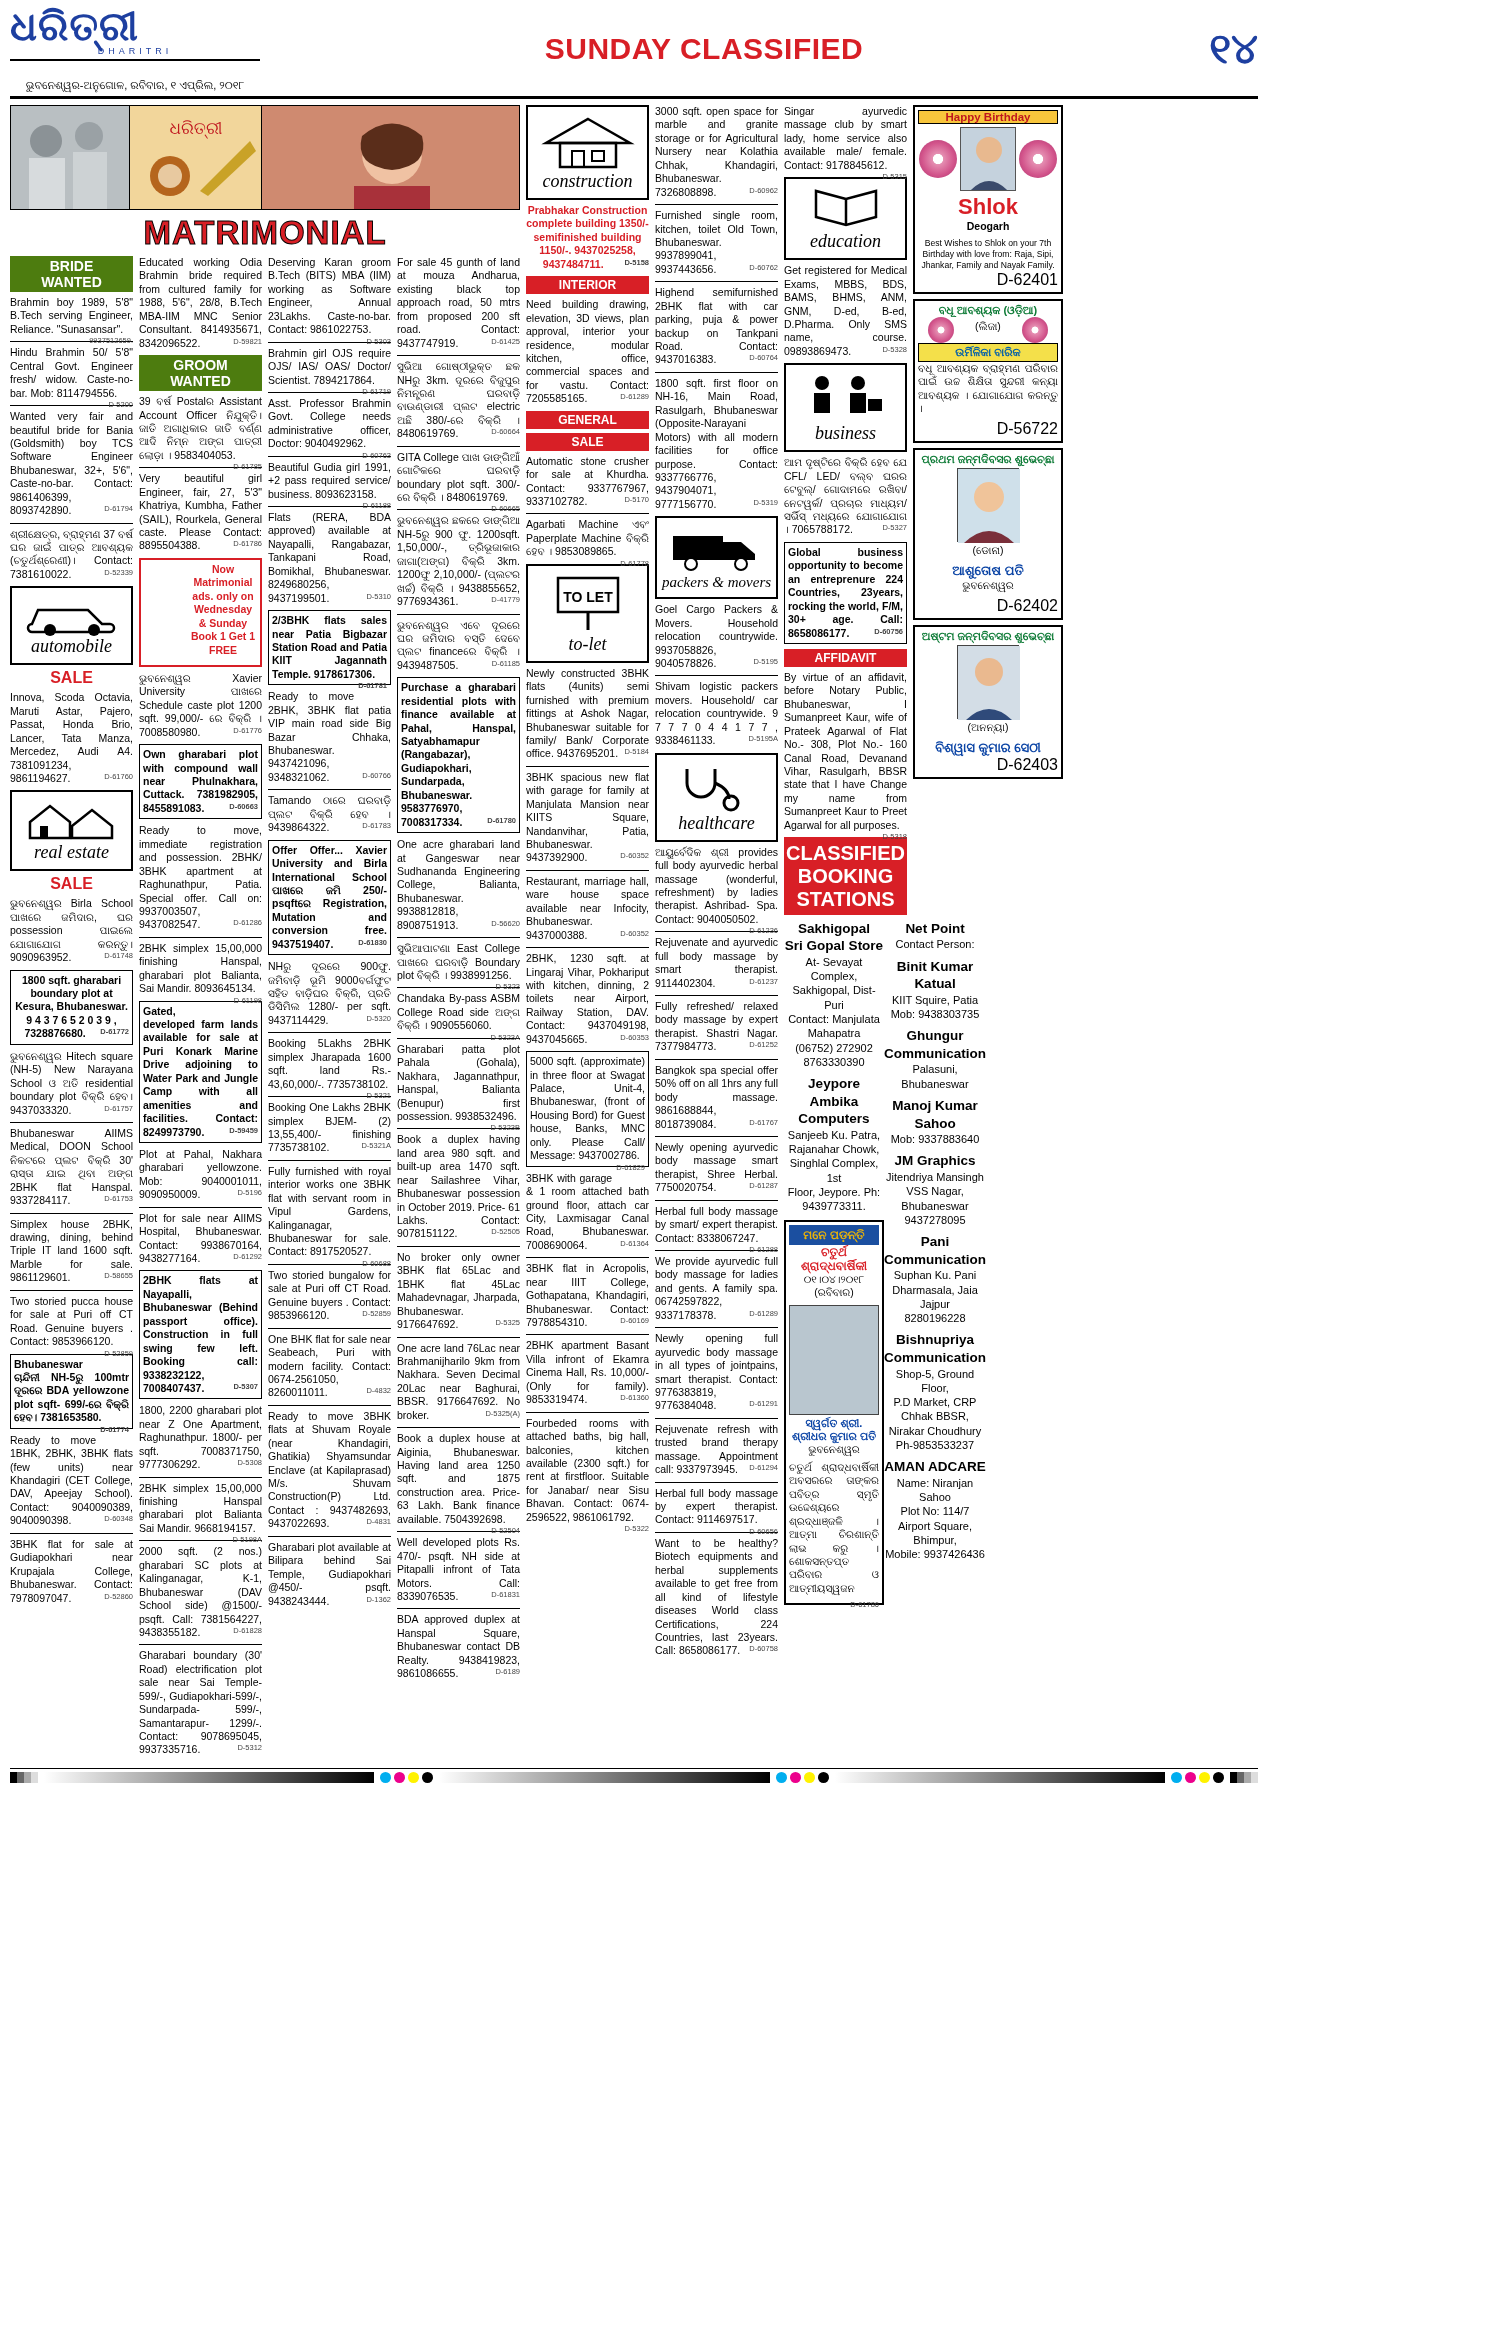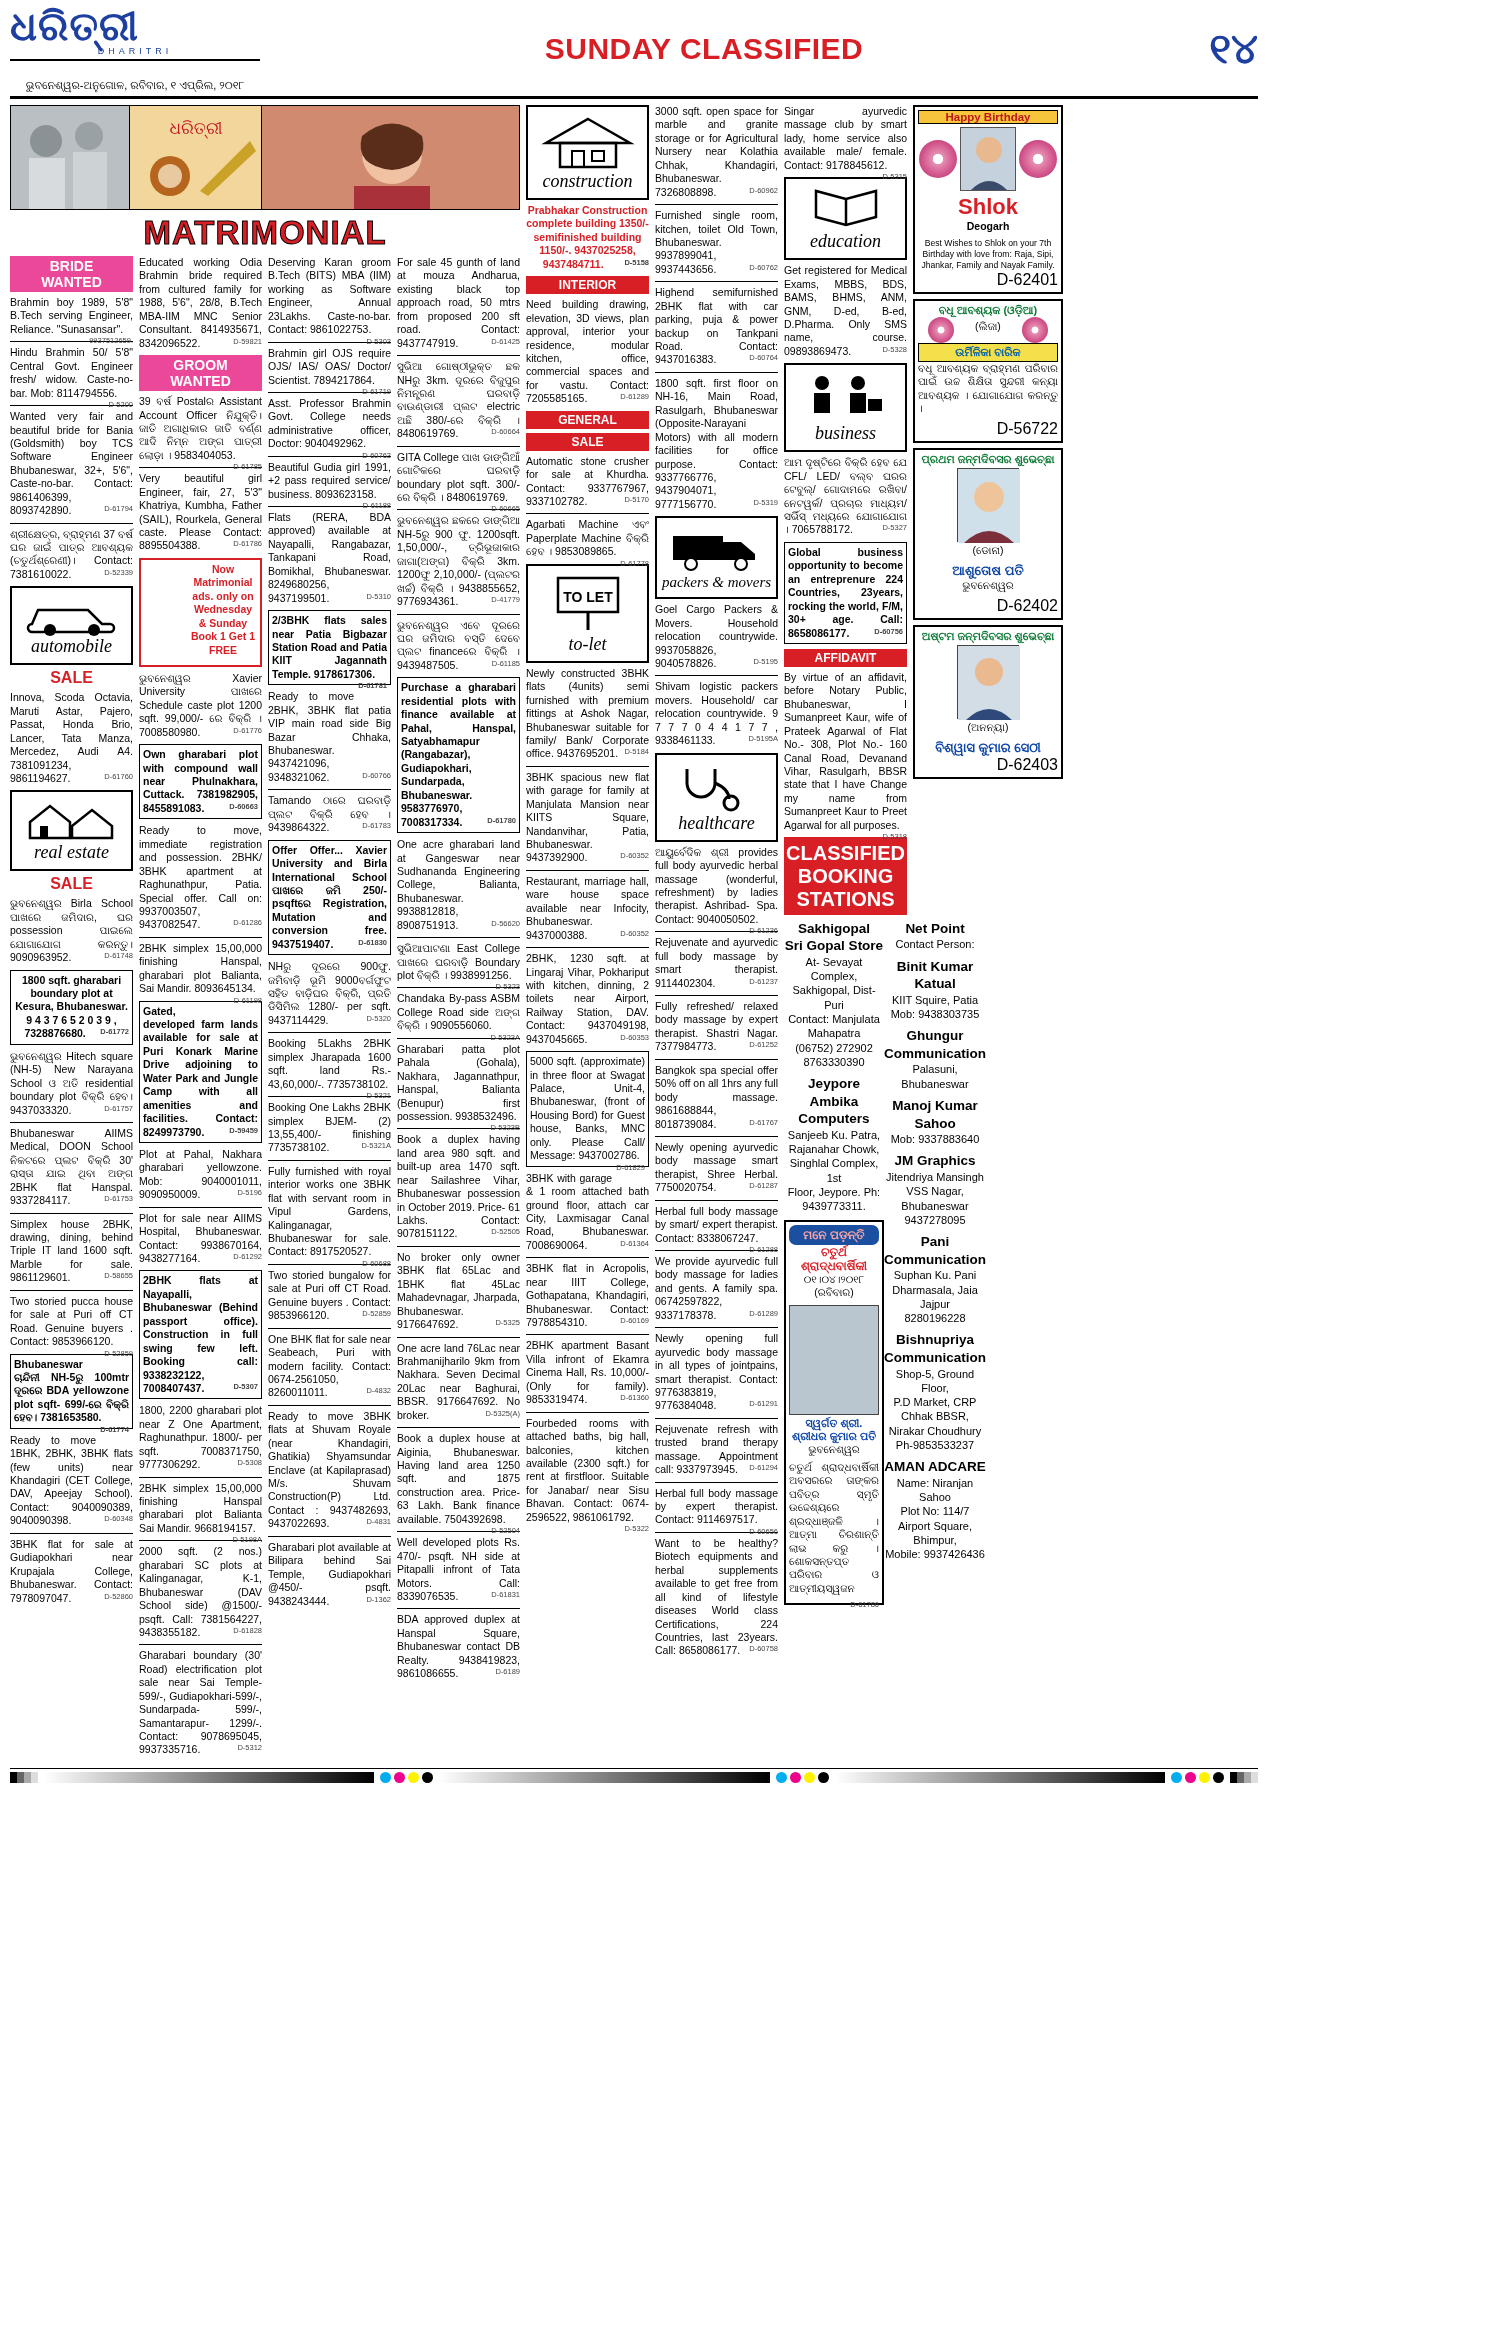--- a/index.html
+++ b/index.html
@@ -27,21 +27,21 @@
 
   
   .ad { font-size:10.5px; line-height:1.28; margin-bottom:5px; text-align:justify; }
   .ad .code { font-size:7.5px; color:#444; float:right; margin-left:4px; }
   .sep { border-top:1px solid #000; margin:4px 0; }
   .bold { font-weight:bold; }
   .center { text-align:center; }
   .red { color:#d81f26; }
   .redbox { border:2px solid #d81f26; padding:3px; margin-bottom:5px; }
   .blackbox { border:1px solid #000; padding:3px; margin-bottom:5px; }
-  .hdr-red { background:#ec4899; color:#fff; font-weight:bold; text-align:center; font-size:14px; padding:2px 12px; margin-bottom:4px; }
+  .hdr-red { background:#4d7c0f; color:#fff; font-weight:bold; text-align:center; font-size:14px; padding:2px 12px; margin-bottom:4px; }
   .hdr-red-sm { background:#d81f26; color:#fff; font-weight:bold; text-align:center; font-size:12px; padding:2px 0; margin:4px 0; }
   .sale-red { color:#d81f26; font-weight:bold; text-align:center; font-size:16px; margin:2px 0 4px; }
 
   
   .banner { display:flex; border:1px solid #000; margin-bottom:4px; height:105px; }
   .banner .b1 { width:118px; background:linear-gradient(160deg,#cfd3d6,#8d9396); position:relative; overflow:hidden;}
   .banner .b2 { width:132px; background:#f4d9a0; position:relative; overflow:hidden; border-left:1px solid #000;}
   .banner .b3 { flex:1; background:linear-gradient(180deg,#f0c9a8,#c9806a); position:relative; overflow:hidden; border-left:1px solid #000;}
   .matri-title { background:#fff; color:#d81f26; font-size:33px; font-weight:bold; text-align:center; letter-spacing:1px; -webkit-text-stroke:1px #000; }
 
@@ -69,21 +69,21 @@
   .bk .name { font-weight:bold; font-size:13.5px; }
   .bk-two { display:flex; }
   .bk-two > div { flex:1; }
 
   .footer { margin-top:6px; border-top:1px solid #000; padding-top:3px; display:flex; align-items:center; gap:6px;}
   .cmyk { display:flex; gap:3px; }
   .cmyk span { width:11px; height:11px; border-radius:50%; display:inline-block;}
   .grad { height:11px; flex:1; background:linear-gradient(90deg,#fff,#000); }
   .bars { display:flex; }
   .bars i { display:block; width:7px; height:11px; }
-  .marathi-banner { background:#1b4fa0; color:#fca5a5; text-align:center; font-size:12px; font-weight:bold; padding:3px;border-radius:7px; }
+  .marathi-banner { background:#1b4fa0; color:#eab308; text-align:center; font-size:12px; font-weight:bold; padding:3px; }
 </style>
 </head>
 <body>
 
 <div class="page">
 
   <div class="masthead">
     <div class="logo-box">
       <div class="logo-main">ଧରିତ୍ରୀ</div>
       <div class="logo-sub">DHARITRI</div>

